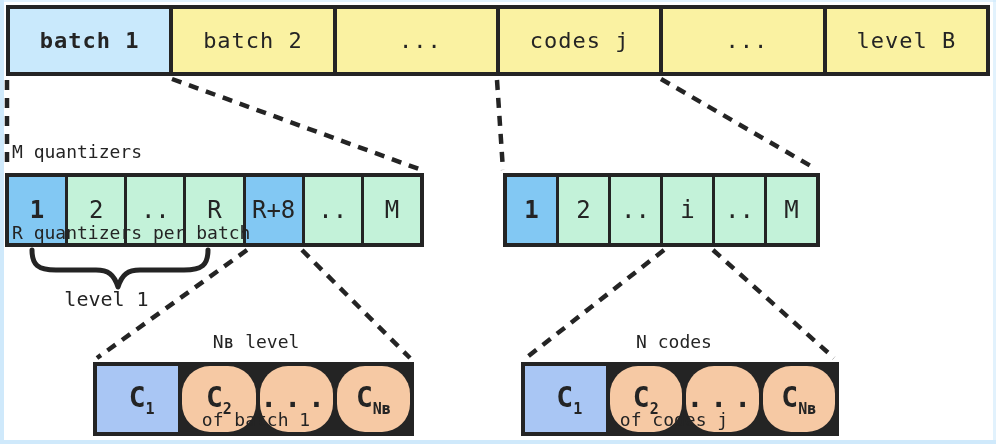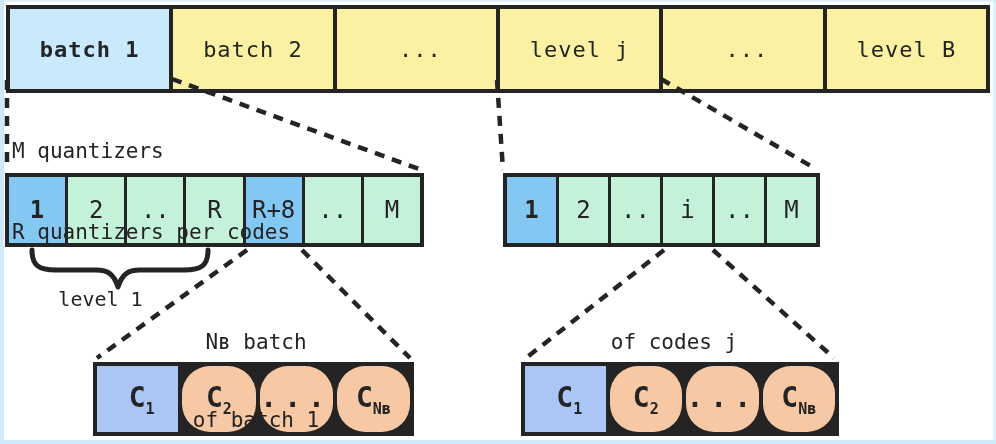--- a/index.html
+++ b/index.html
@@ -39,52 +39,52 @@
   .q-row .cell { margin-left: 3px; }
   .q-row .cell:first-child { margin-left: 0; }
 
   .bg-yellow { background: var(--yellow, #faf2a2); }
   .bg-lightblue { background: var(--light-blue, #c9e9fc); }
   .bg-sky { background: var(--sky-blue, #82c8f3); }
   .bg-mint { background: var(--mint, #c3f2d9); }
   .bg-peri { background: var(--periwinkle, #a9c6f4); padding-left: 8px; }
   .bg-peach { background: var(--peach, #f6c9a4); border-radius: 28px; }
 
-  .batch-row { left: 6px; top: 5px; width: 984px; height: 88px; }
+  .batch-row { left: 6px; top: 5px; width: 984px; height: 71px; }
   .batch-row .lbl { font-size: 22px; letter-spacing: 1px; }
   .batch-row .cell-0 .lbl { font-weight: bold; }
 
   .q-left  { left: 5px;   top: 173px; width: 419px; height: 74px; }
   .q-right { left: 503px; top: 173px; width: 317px; height: 74px; }
   .q-row .lbl { font-size: 24px; }
   .q-row .cell-0 .lbl { font-weight: bold; }
 
   .codes-left  { left: 93px;  top: 362px; width: 321px; height: 74px; }
   .codes-right { left: 521px; top: 362px; width: 318px; height: 74px; }
   .codes-row .code-base { font-size: 28px; font-weight: bold; }
   .codes-row .code-sub { font-size: 15px; font-weight: bold; vertical-align: -7px; letter-spacing: 0; }
   .codes-row .cell-2 .code-base { letter-spacing: 7px; text-indent: 7px; }
 
   .dots { letter-spacing: 8px; text-indent: 8px; }
 
   .note {
     position: absolute;
-    font-size: 21px;
+    font-size: 18px;
     line-height: 27px;
     white-space: pre;
     z-index: 3;
   }
   .note-quantizers { left: 12px; top: 84px; text-align: left; }
   .note-codes { text-align: center; line-height: 26px; width: 280px; }
   .note-codes-left  { left: 116px; top: 277px; }
   .note-codes-right { left: 534px; top: 277px; }
 
   .level-label {
     position: absolute;
-    left: 28px; top: 287px; width: 145px;
+    left: 34px; top: 287px; width: 145px;
     text-align: center;
     font-size: 20px;
     z-index: 3;
   }
 
   .overlay {
     position: absolute;
     left: 0; top: 0;
     width: 996px; height: 444px;
     z-index: 2;
@@ -105,33 +105,33 @@
     <div class="cell cell-0 bg-lightblue">
         <span class="lbl">batch 1</span>
       </div>
     <div class="cell cell-1 bg-yellow">
         <span class="lbl">batch 2</span>
       </div>
     <div class="cell cell-2 bg-yellow">
         <span class="lbl dots">...</span>
       </div>
     <div class="cell cell-3 bg-yellow">
-        <span class="lbl">level j</span>
+        <span class="lbl">codes j</span>
       </div>
     <div class="cell cell-4 bg-yellow">
         <span class="lbl dots">...</span>
       </div>
     <div class="cell cell-5 bg-yellow">
         <span class="lbl">level B</span>
       </div>
   </div>
 
   <div class="note note-quantizers">
     <div>M quantizers</div>
-    <div>R quantizers per codes</div>
+    <div>R quantizers per batch</div>
   </div>
 
   <div class="row q-row q-left">
     <div class="cell cell-0 bg-sky">
         <span class="lbl">1</span>
       </div>
     <div class="cell cell-1 bg-mint">
         <span class="lbl">2</span>
       </div>
     <div class="cell cell-2 bg-mint">
@@ -182,26 +182,27 @@
       <line x1="302" y1="250" x2="410" y2="358"></line>
       <line x1="664" y1="250" x2="526" y2="358"></line>
       <line x1="713" y1="250" x2="834" y2="358"></line>
     </g>
     <path fill="none" stroke="#242424" stroke-width="5" stroke-linecap="round" stroke-linejoin="round" d="M 32 250 C 32 265, 38 270, 56 270 L 96 270 C 108 270, 114 274, 118 287 C 122 274, 128 270, 140 270 L 184 270 C 202 270, 208 265, 208 250"></path>
   </svg>
 
   <div class="level-label">level 1</div>
 
   <div class="note note-codes note-codes-left">
-    <div>Nʙ batch</div>
+    <div>Nʙ level</div>
     <div>of batch 1</div>
     
   </div>
 
   <div class="note note-codes note-codes-right">
+    <div>N codes</div>
     <div>of codes j</div>
     
   </div>
 
   <div class="row codes-row codes-left">
     <div class="cell cell-0 bg-peri">
         <span><span class="code-base">C</span><span class="code-sub">1</span></span>
       </div>
     <div class="cell cell-1 bg-peach">
         <span><span class="code-base">C</span><span class="code-sub">2</span></span>

